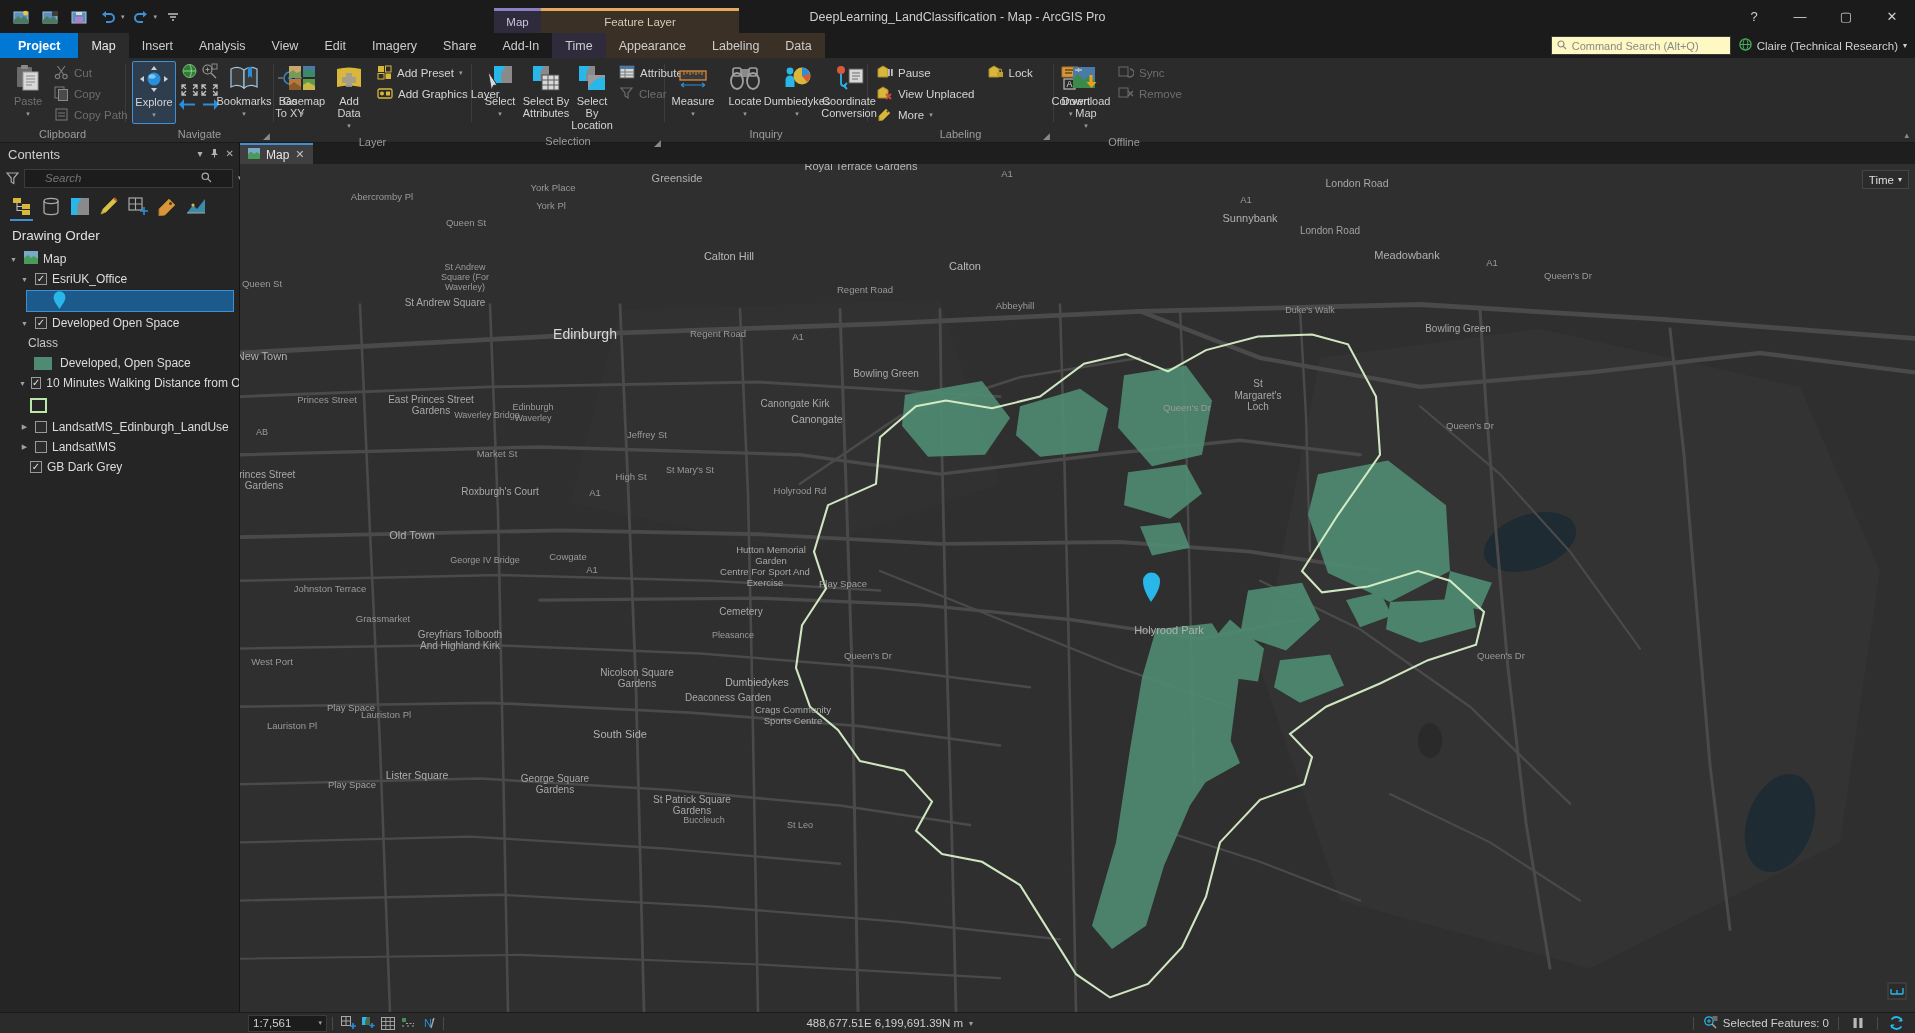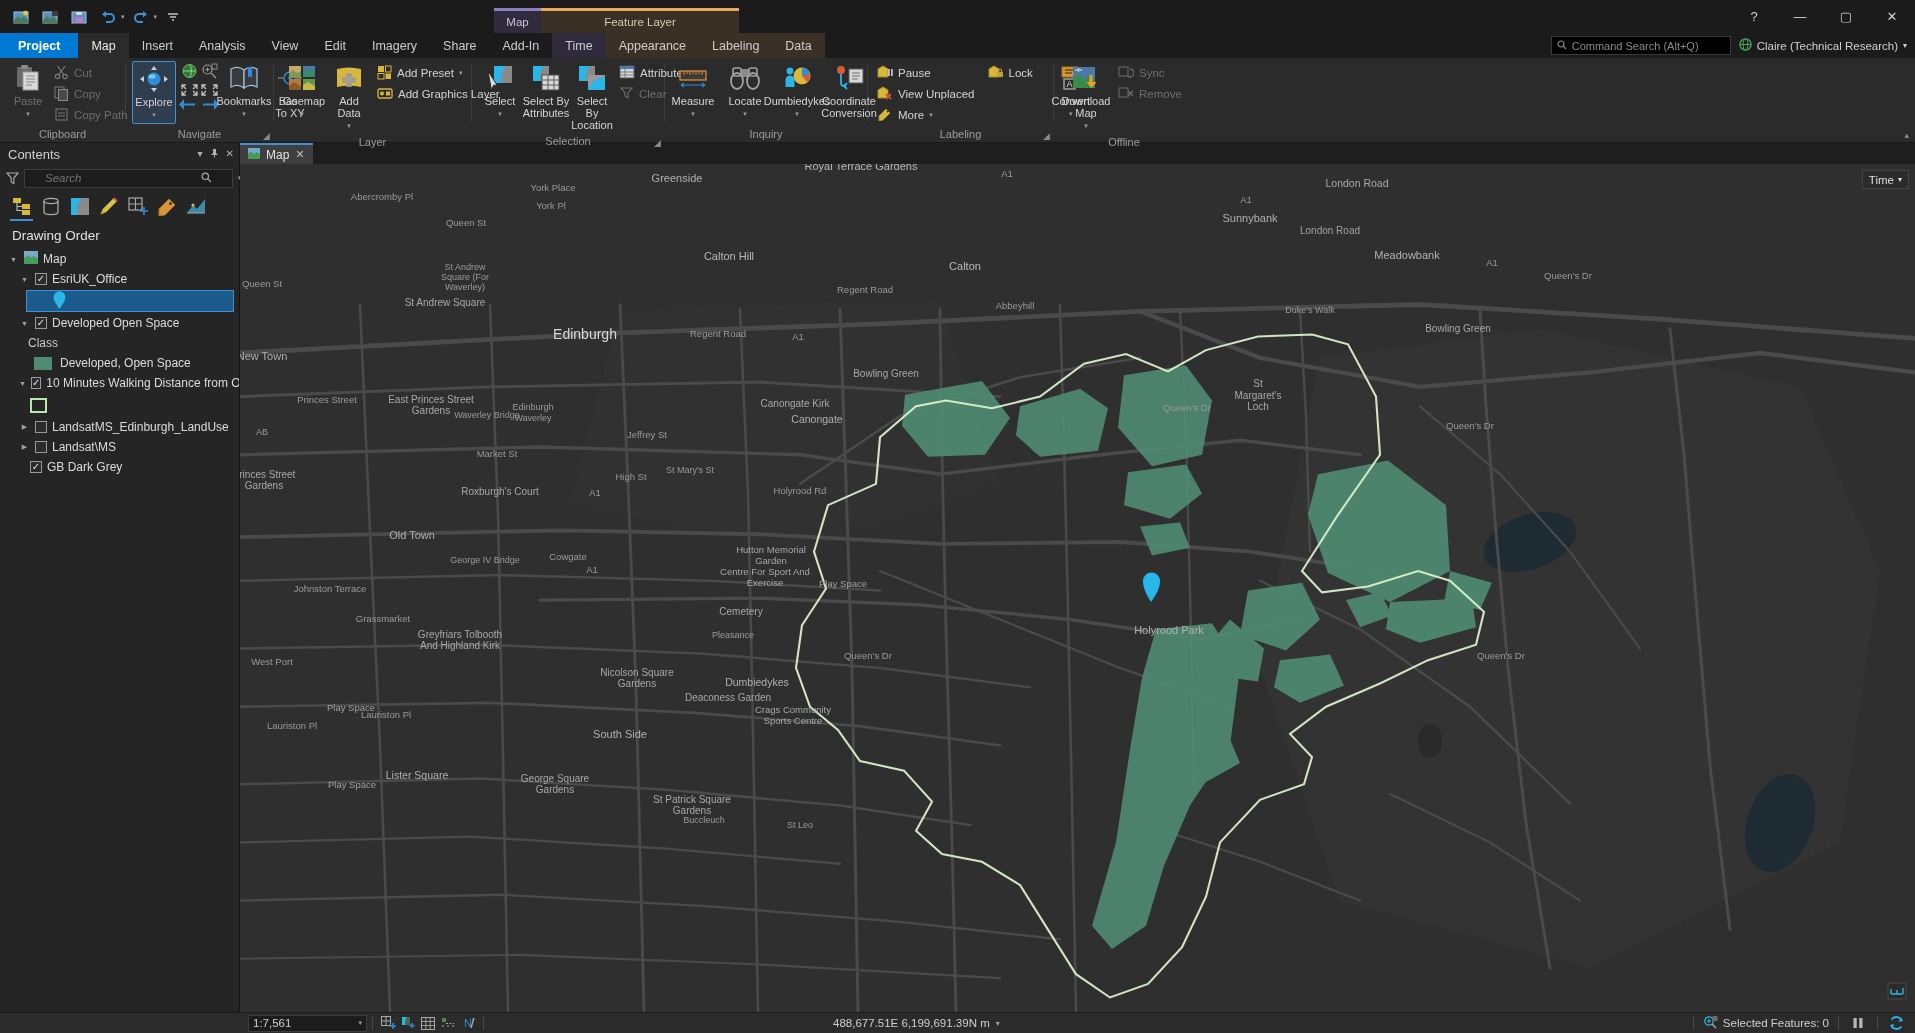--- a/index.html
+++ b/index.html
@@ -28,21 +28,21 @@
   .tab.active{ background:#2b2b2b; color:#e8e8e8; }
   .tab.ctx-time{ background:#2f2b3d; }
   .tab.ctx-feat{ background:#3a3026; }
   .ctxgroup-time{ position:absolute; left:494px; top:-25px; width:47px; height:25px;
     background:#2f2b3d; font-size:11.5px; color:#c9c4dd; display:flex;
     align-items:center; justify-content:center; border-top:3px solid #8b7fc4; }
   .ctxgroup-feat{ position:absolute; left:541px; top:-25px; width:198px; height:25px;
     background:#3a3026; font-size:11.5px; color:#d8cbb4; display:flex;
     align-items:center; justify-content:center; border-top:3px solid #e8a95e; }
   .cmdsearch{ margin-left:auto; display:flex; align-items:center; gap:8px; padding-right:8px; }
-  .searchbox{ width:180px; height:19px; background:#000000; border:1px solid #3a3a3a;
+  .searchbox{ width:180px; height:19px; background:#fef9c3; border:1px solid #3a3a3a;
     display:flex; align-items:center; gap:5px; padding:0 5px; font-size:11px; color:#8a8a8a; }
   .acct{ display:flex; align-items:center; gap:5px; font-size:11.5px; color:#d0d0d0; }
 
   
   .ribbon{ height:85px; background:#2b2b2b; display:flex; align-items:stretch;
     border-bottom:1px solid #1a1a1a; flex:0 0 85px; position:relative; }
   .rgroup{ display:flex; flex-direction:column; position:relative; height:85px; }
   .rgroup-body{ flex:1; display:flex; align-items:flex-start; padding:3px 6px 0 6px; gap:1px; }
   .rgroup-label{ height:17px; font-size:11px; color:#9c9c9c; text-align:center;
     line-height:17px; position:relative; }
@@ -105,21 +105,21 @@
   .mapwrap{ flex:1; position:relative; overflow:hidden; background:#404040; }
   .mapsvg{ position:absolute; inset:0; width:100%; height:100%; display:block; }
   .time-btn{ position:absolute; right:6px; top:6px; height:19px; background:#2b2b2bdd;
     border:1px solid #444; display:flex; align-items:center; gap:4px; padding:0 6px;
     font-size:11.5px; color:#dcdcdc; }
   .map-corner{ position:absolute; right:8px; bottom:8px; display:flex; flex-direction:column; gap:4px; }
 
   
   .statusbar{ height:21px; background:#2b2b2b; display:flex; align-items:center;
     font-size:11.5px; color:#cfcfcf; flex:0 0 21px; border-top:1px solid #1a1a1a; }
-  .scale{ width:119px; height:17px; background:#1c1c1c; border:1px solid #3c3c3c;
+  .scale{ width:79px; height:17px; background:#1c1c1c; border:1px solid #3c3c3c;
     display:flex; align-items:center; padding:0 4px; margin-left:8px; font-size:11.5px; }
   .scale .cv{ margin-left:auto; font-size:7px; color:#a0a0a0; }
   .sb-ico{ width:20px; height:17px; display:flex; align-items:center; justify-content:center; }
   .sb-sep{ width:1px; height:13px; background:#4a4a4a; margin:0 5px; }
   .coords{ margin:0 auto; display:flex; align-items:center; gap:6px; }
   .sb-right{ margin-left:auto; display:flex; align-items:center; gap:4px; padding-right:8px; }
   .selfeat{ display:flex; align-items:center; gap:5px; }
 </style>
 </head>
 <body>
@@ -162,20 +162,21 @@
             <path d="M10 1l4 3.2L10 7.4z" fill="#3e8fd4"></path>
           </svg>
       </div>
       <div style="font-size:7px;color:#a0a0a0;margin-left:-3px">▾</div>
       <div class="qat-btn">
         <svg width="14" height="12" viewBox="0 0 14 12">
             <path d="M2 3h10M4 6h6M6 9h2" stroke="#c0c0c0" stroke-width="1.3"></path>
           </svg>
       </div>
     </div>
+    <div class="title-text">DeepLearning_LandClassification - Map - ArcGIS Pro</div>
     <div class="win-ctrls">
       <div class="win-btn">?</div>
       <div class="win-btn">—</div>
       <div class="win-btn">▢</div>
       <div class="win-btn close">✕</div>
     </div>
   </div>
 
   <div class="tabsrow">
     <div class="ctxgroup-time">Map</div>

